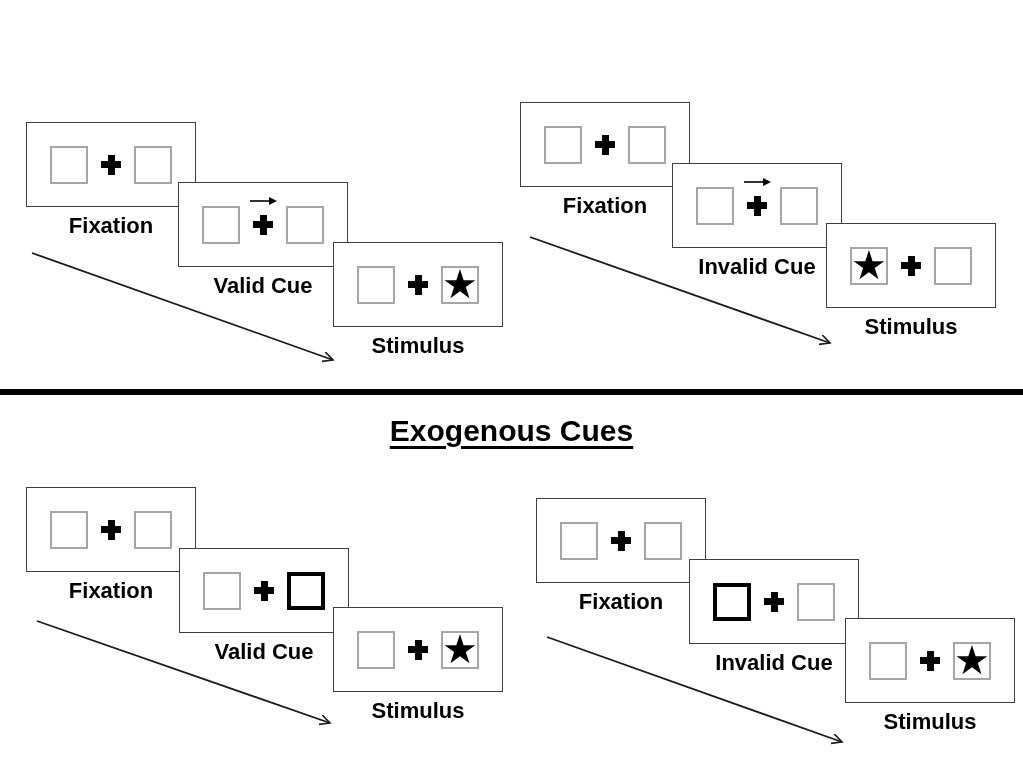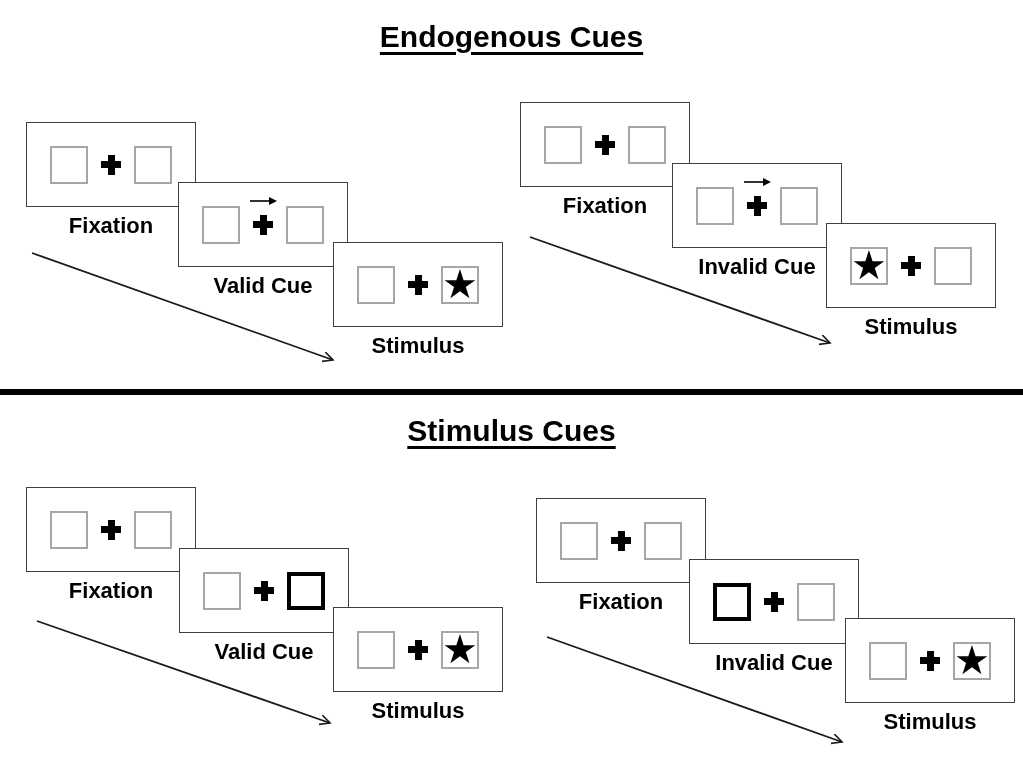--- a/index.html
+++ b/index.html
@@ -43,23 +43,22 @@
       <marker id="ah" markerWidth="15" markerHeight="12" refX="10" refY="5" orient="auto" markerUnits="userSpaceOnUse">
         <path d="M0,0 L10,5 L0,10" fill="none" stroke="#1a1a1a" stroke-width="1.6"></path>
       </marker>
     </defs>
     <line x1="32" y1="253" x2="333" y2="360" stroke="#1a1a1a" stroke-width="1.8" marker-end="url(#ah)"></line>
     <line x1="530" y1="237" x2="830" y2="343" stroke="#1a1a1a" stroke-width="1.8" marker-end="url(#ah)"></line>
     <line x1="37" y1="621" x2="330" y2="723" stroke="#1a1a1a" stroke-width="1.8" marker-end="url(#ah)"></line>
     <line x1="547" y1="637" x2="842" y2="742" stroke="#1a1a1a" stroke-width="1.8" marker-end="url(#ah)"></line>
   </svg>
 
-  <div class="section-title" style="top:20px;">Endogenous Cues</div>
   <div id="divider"></div>
-  <div class="section-title" style="top:414px;">Stimulus Cues</div>
+  <div class="section-title" style="top:414px;">Exogenous Cues</div>
 
   <div class="panel z1" style="left:26px;top:122px;">
     <div class="screen">
       <span class="box"></span>
       <span class="cross"></span>
       <span class="box"></span>
     </div>
     <div class="plabel">Fixation</div>
   </div>
 

